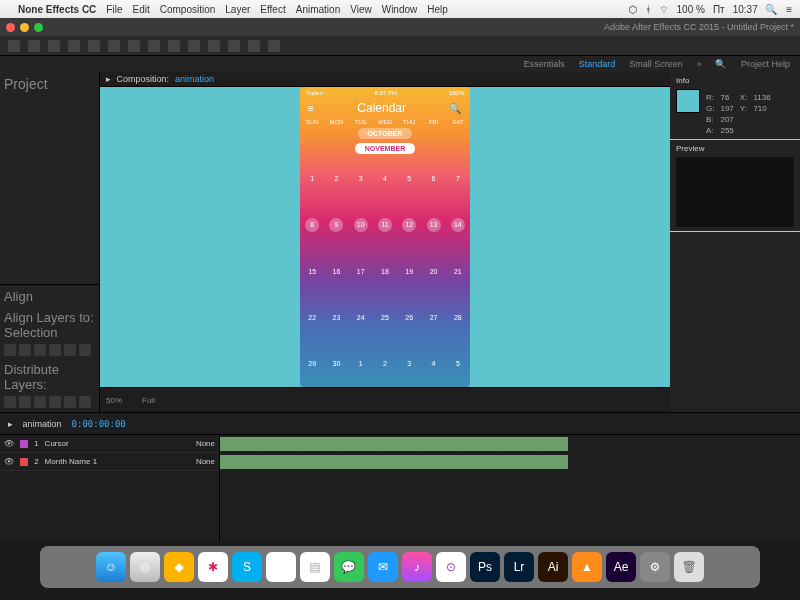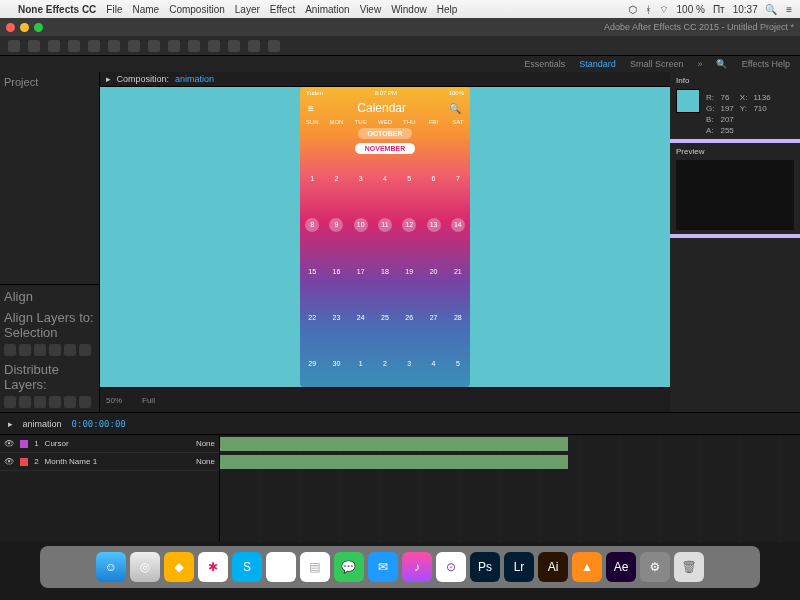--- a/index.html
+++ b/index.html
@@ -11,21 +11,21 @@
 .traf { display:flex; gap:5px; margin-right:10px; }
 .dot { width:9px; height:9px; border-radius:50%; }
 .red{background:#ff5f56}.yel{background:#ffbd2e}.grn{background:#27c93f}
 .titlebar .center{ flex:1; text-align:right; color:#999; }
 .toolbar { height:20px; background:#2a2a2a; border-bottom:1px solid #000; display:flex; align-items:center; gap:8px; padding:0 8px; }
 .toolbar div{ width:12px; height:12px; background:#444; border-radius:2px; }
 .workspacebar { height:16px; background:#232323; display:flex; align-items:center; gap:14px; padding:0 10px; font-size:9px; color:#888; justify-content:flex-end; }
 .workspacebar span.active{ color:#3fa9f5; }
 .mainrow { display:flex; height:340px; }
 .leftcol { width:100px; background:#232323; border-right:1px solid #000; display:flex; flex-direction:column; }
-.proj { flex:1; border-bottom:1px solid #000; padding:4px; font-size:11px; color:#888;}
+.proj { flex:1; border-bottom:1px solid #000; padding:4px; font-size:14px; color:#888;}
 .align { padding:4px; font-size:13px; color:#888;}
 .align .row{ display:flex; gap:3px; margin-top:4px;}
 .align .row div{ width:12px;height:12px;background:#3a3a3a;border-radius:2px;}
 .centercol { flex:1; background:#1e1e1e; display:flex; flex-direction:column; }
 .comptabs { height:16px; display:flex; align-items:center; gap:6px; padding:0 6px; font-size:9px; color:#ccc; border-bottom:1px solid #000;}
 .comptabs .tab{ color:#3fa9f5; }
 .footer { height:14px; display:flex; align-items:center; padding:12px 6px; font-size:8px; color:#888; border-top:1px solid #000;}
 .canvas { flex:1; background:#5ec5cf; display:flex; align-items:center; justify-content:center; }
 .phone { width:170px; height:300px; background:linear-gradient(180deg,#f7b733 0%,#f79533 15%,#ef5d6c 30%,#d6286e 45%,#7644a2 65%,#4a6db7 80%,#3a8fb7 100%); border-radius:4px; overflow:hidden; display:flex; flex-direction:column; color:#fff; }
 .statusbar{ height:12px; display:flex; justify-content:space-between; align-items:center; padding:0 6px; font-size:6px;}
@@ -35,21 +35,21 @@
 .dow div{ flex:1; text-align:center;}
 .grid{ flex:1; display:flex; flex-direction:column;}
 .wk{ flex:1; display:flex;}
 .wk div{ flex:1; display:flex; align-items:center; justify-content:center; font-size:7px;}
 .monthpill{ text-align:center; margin:2px 0;}
 .monthpill span{ background:#fff; color:#d6286e; font-size:7px; padding:2px 10px; border-radius:8px; font-weight:600;}
 .monthpill.oct span{ background:rgba(255,255,255,.35); color:#fff;}
 .sel{ }
 .sel span{ background:rgba(255,255,255,.3); width:14px; height:14px; border-radius:50%; display:flex; align-items:center; justify-content:center;}
 .rightcol { width:130px; background:#232323; display:flex; flex-direction:column; font-size:8px;}
-.rightcol .sec{ border-bottom:4px solid #c4b5fd; padding:4px 6px;}
+.rightcol .sec{ border-bottom:1px solid #c4b5fd; padding:4px 6px;}
 .swatch{ width:24px;height:24px; background:#5ec5cf; border:1px solid #000;}
 .infogrid{ display:grid; grid-template-columns:auto auto auto auto; gap:2px 6px; font-size:8px; color:#aaa; margin-top:4px;}
 .previewbox{ height:70px; background:#111; margin-top:4px;}
 .timelinewrap{ height:130px; background:#1e1e1e; border-top:1px solid #000; display:flex; flex-direction:column;}
 .tl-head{ height:22px; display:flex; align-items:center; gap:10px; padding:0 8px; font-size:9px; border-bottom:1px solid #000;}
 .tl-head .comp{ color:#ccc;}
 .tl-head .time{ color:#3fa9f5; font-family:monospace;}
 .tl-body{ flex:1; display:flex;}
 .tl-left{ width:220px; border-right:1px solid #000; }
 .tl-row{ height:18px; display:flex; align-items:center; gap:6px; padding:0 4px; border-bottom:1px solid #2a2a2a; font-size:8px;}
@@ -62,21 +62,21 @@
 .dock div{ width:30px; height:30px; border-radius:6px; display:flex; align-items:center; justify-content:center; font-size:12px; color:#fff;}
 .d-finder{background:linear-gradient(#4fc3ff,#1a7fd4);} .d-safari{background:linear-gradient(#eee,#bbb);color:#3a7fd4;} .d-sketch{background:#fdb300;} .d-slack{background:#fff;} .d-skype{background:#00aff0;} .d-cal{background:#fff;color:#e64;} .d-notes{background:#fff;} .d-mess{background:#34c759;} .d-mail{background:#1f9aff;} .d-itunes{background:linear-gradient(#ff4da6,#a64dff);} .d-music{background:#fff;} .d-ps{background:#001d34;color:#31a8ff;} .d-lr{background:#001d34;color:#b5d8ff;} .d-ai{background:#2a1300;color:#ff9a00;} .d-vlc{background:#ff8c1a;} .d-ae{background:#1a0033;color:#ce8cff;} .d-set{background:#888;} .d-trash{background:#ddd;}
 </style>
 </head>
 <body>
 
 <div class="macmenubar">
   <span class="apple"></span>
   <b>None Effects CC</b>
   <span>File</span>
-  <span>Name</span>
+  <span>Edit</span>
   <span>Composition</span>
   <span>Layer</span>
   <span>Effect</span>
   <span>Animation</span>
   <span>View</span>
   <span>Window</span>
   <span>Help</span>
   <div class="right">
     <span>⬡</span>
     <span>ᚼ</span>
@@ -114,21 +114,21 @@
   <div></div>
   <div></div>
 </div>
 
 <div class="workspacebar">
   <span>Essentials</span>
   <span class="active">Standard</span>
   <span>Small Screen</span>
   <span>»</span>
   <span>🔍</span>
-  <span>Effects Help</span>
+  <span>Project Help</span>
 </div>
 
 <div class="mainrow">
   <div class="leftcol">
     <div class="proj">
       <span>Project</span>
     </div>
     <div class="align">
       <div>Align</div>
       <div style="margin-top:6px">Align Layers to:</div>

